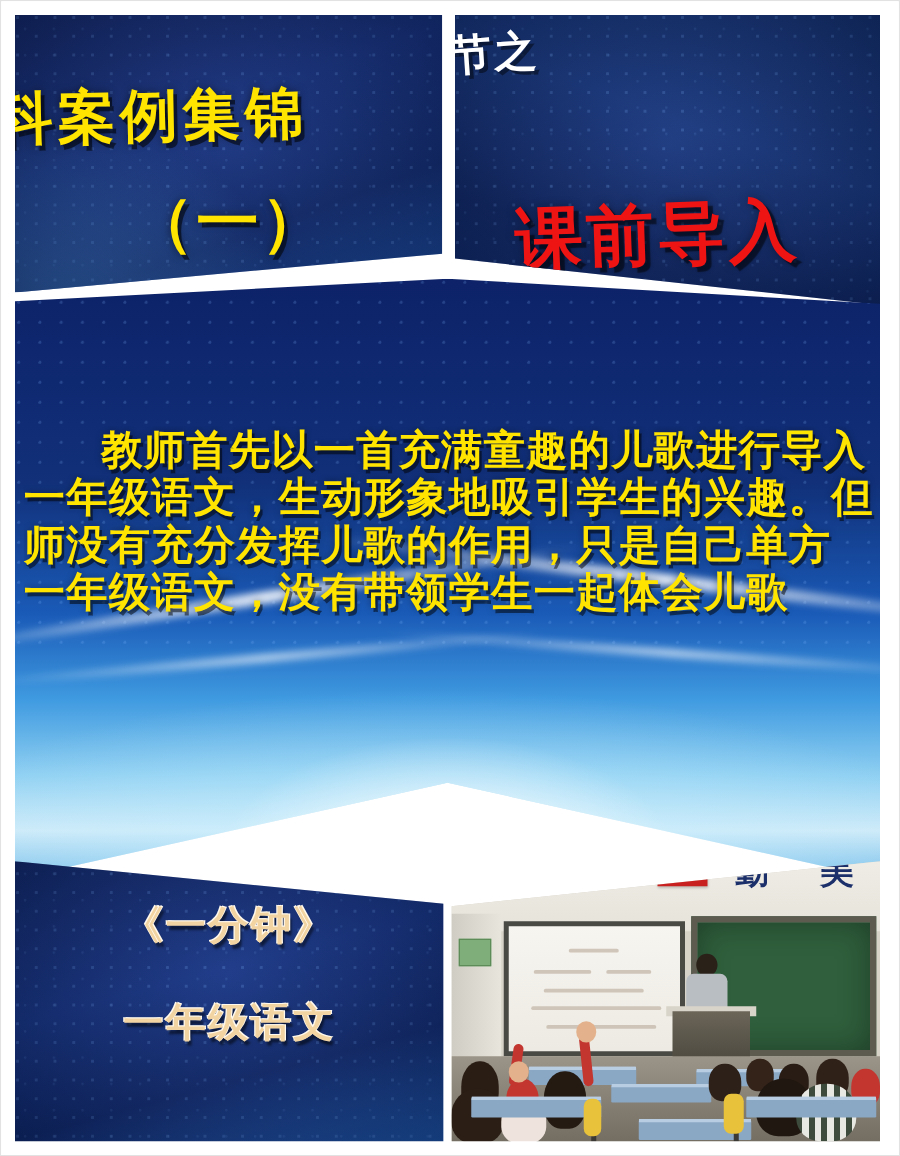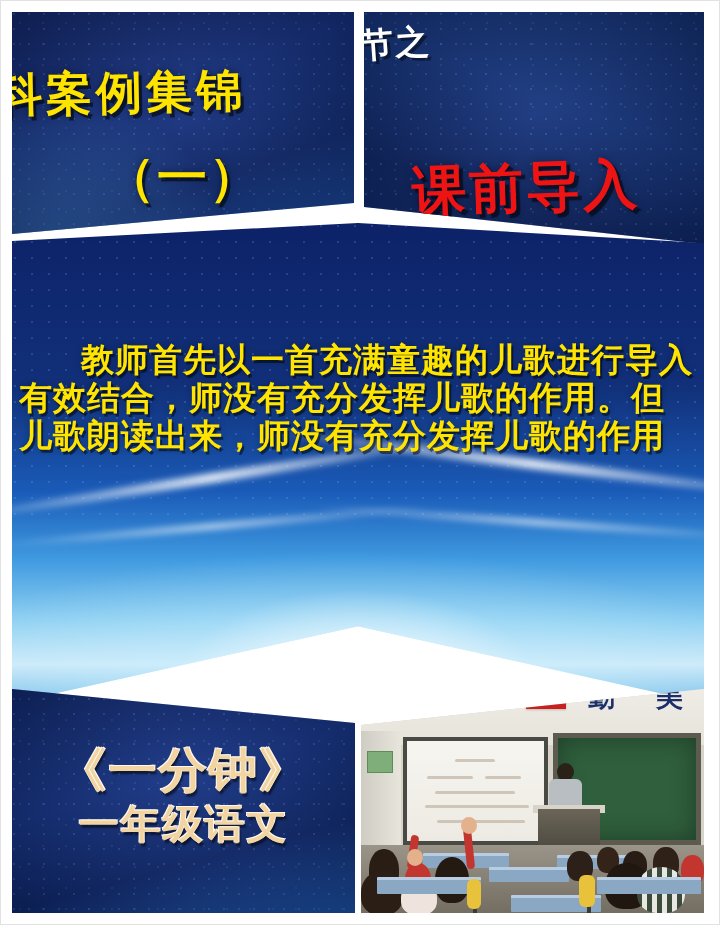--- a/index.html
+++ b/index.html
@@ -129,22 +129,22 @@
   }
   .bl-line{
     position:absolute;width:343px;text-align:center;
     font-family:"DejaVu Serif","Liberation Serif",serif;
     font-weight:700;color:#f2d4a2;
     text-shadow:
       -1px -1px 0 #fff8ec, 1px -1px 0 #fff8ec,
       2px 3px 2px rgba(0,0,0,.55);
     white-space:nowrap;
   }
-  .bl1{left:0;top:72px;font-size:48px;letter-spacing:2px;}
-  .bl2{left:0;top:130px;font-size:40px;letter-spacing:2px;}
+  .bl1{left:0;top:52px;font-size:32px;letter-spacing:2px;}
+  .bl2{left:0;top:130px;font-size:32px;letter-spacing:2px;}
 
   
   #p-botright{
     left:360px;top:666px;width:343px;height:248px;
     background:#d7d3c9;
     clip-path:polygon(0 58px, 100% 22px, 100% 100%, 0 100%);
   }
   .room-wall{position:absolute;left:0;top:0;width:343px;height:78px;
     background:linear-gradient(#f2f0ea,#e6e3da);}
   .wall-flag{position:absolute;left:165px;top:22px;width:40px;height:20px;background:#c8201f;
@@ -226,22 +226,23 @@
 
   <div class="panel" id="p-middle">
     <div class="mid-dots"></div>
     <div class="sunburst"></div>
     <div class="streak s1"></div>
     <div class="streak s2"></div>
     <div class="streak s3"></div>
     <div class="streak s4"></div>
     <div class="mid-text">
       <span class="ln indent">教师首先以一首充满童趣的儿歌进行导入</span>
-      <span class="ln">有效结合，师没有充分发挥儿歌的作用。但</span>
-      <span class="ln">儿歌朗读出来，师没有充分发挥儿歌的作用</span>
+      <span class="ln">一年级语文，生动形象地吸引学生的兴趣。但</span>
+      <span class="ln">师没有充分发挥儿歌的作用，只是自己单方</span>
+      <span class="ln">一年级语文，没有带领学生一起体会儿歌</span>
     </div>
   </div>
 
   <div class="panel" id="p-botleft">
     <div class="digitdots"></div>
     <div class="vignette"></div>
     <div class="bl-line bl1">《一分钟》</div>
     <div class="bl-line bl2">一年级语文</div>
   </div>
 

